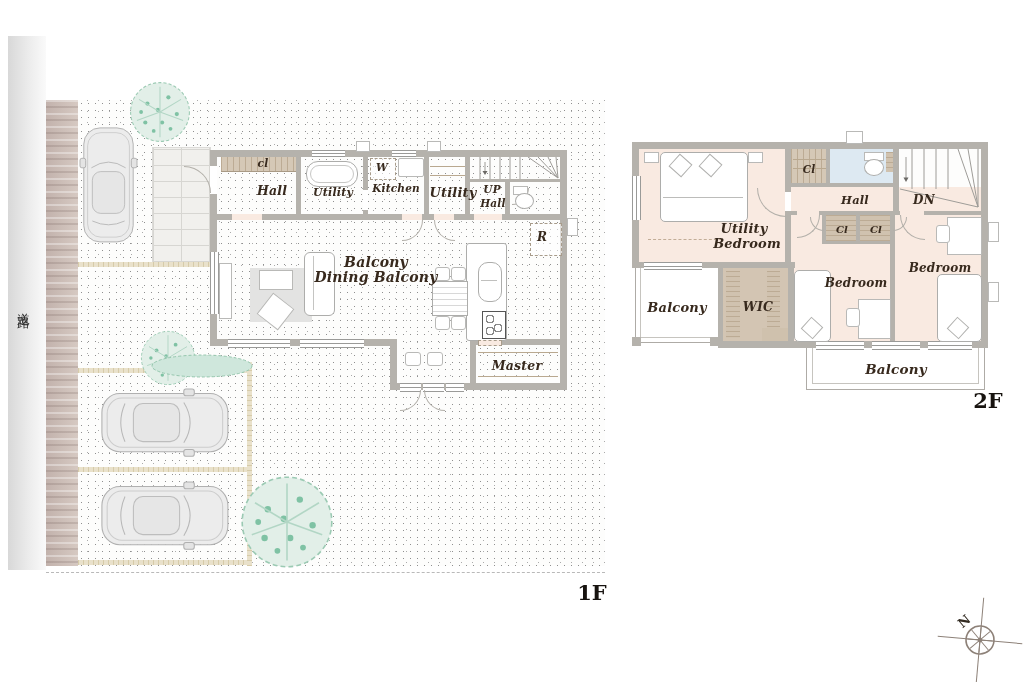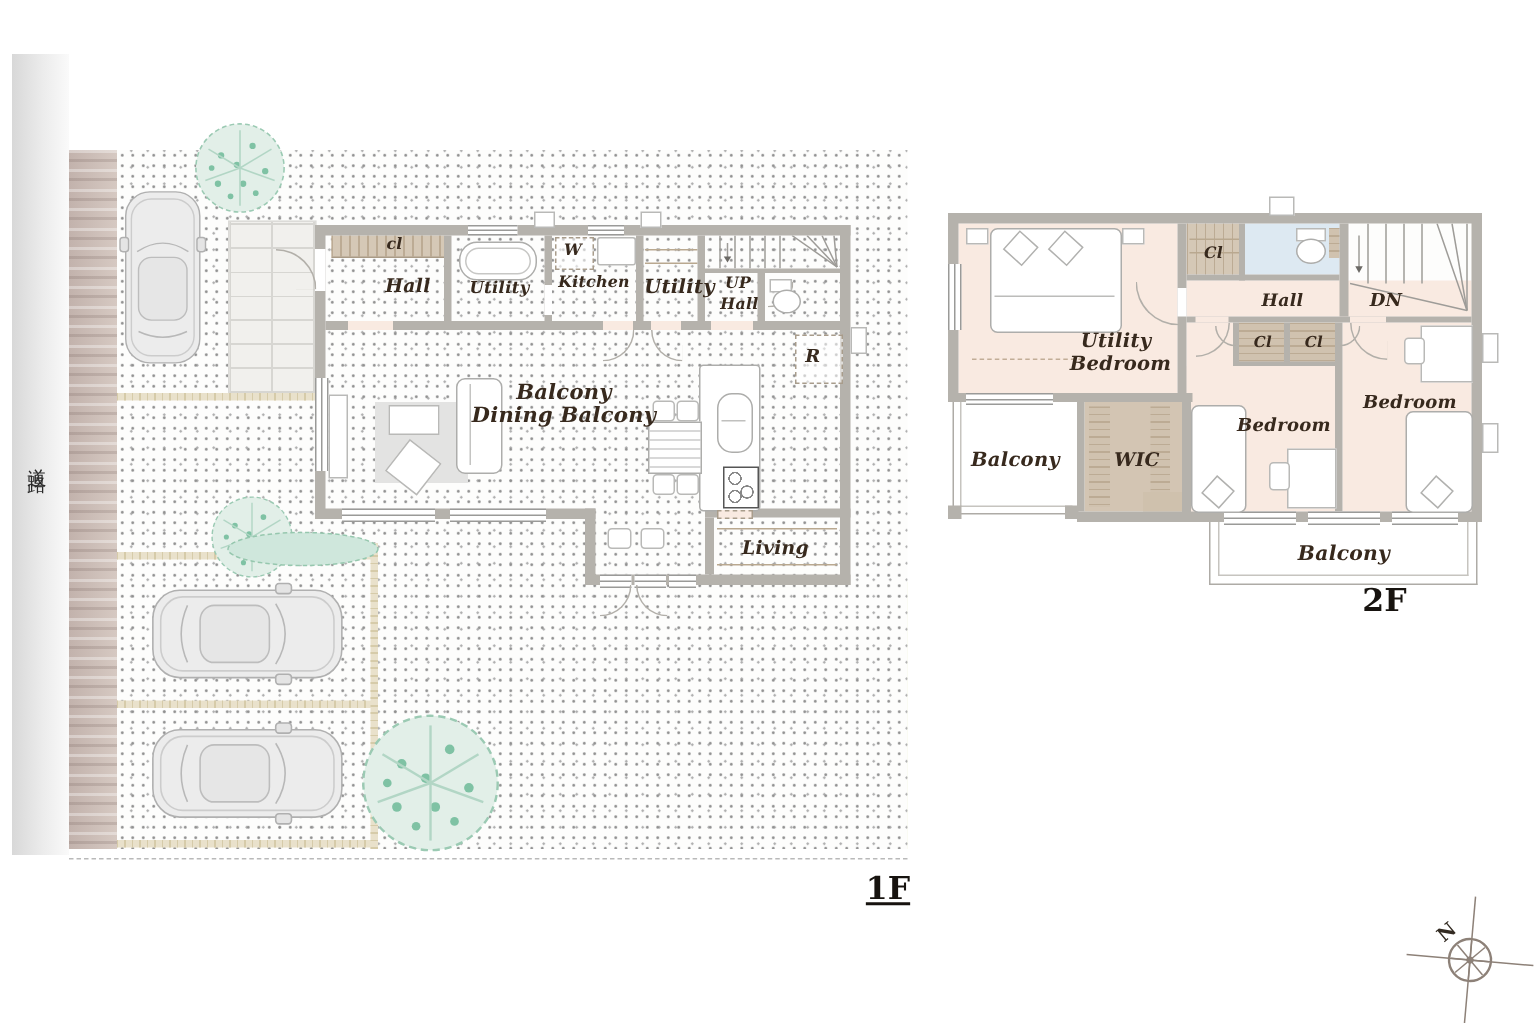--- a/index.html
+++ b/index.html
@@ -348,30 +348,30 @@
   <b class="lb" style="left:272px;top:190px;font-size:12.5px;">Hall</b>
   <b class="lb" style="left:333px;top:192px;font-size:11px;">Utility</b>
   <b class="lb" style="left:382px;top:167px;font-size:10.5px;">W</b>
   <b class="lb" style="left:396px;top:188px;font-size:10.5px;">Kitchen</b>
   <b class="lb" style="left:453px;top:192px;font-size:13px;">Utility</b>
   <b class="lb" style="left:492px;top:189px;font-size:10.5px;">UP</b>
   <b class="lb" style="left:493px;top:203px;font-size:10.5px;">Hall</b>
   <b class="lb" style="left:542px;top:237px;font-size:12px;">R</b>
   <b class="lb" style="left:376px;top:262px;font-size:14px;">Balcony</b>
   <b class="lb" style="left:376px;top:277px;font-size:14px;">Dining Balcony</b>
-  <b class="lb" style="left:517px;top:365px;font-size:12.5px;">Living</b>
-  <b class="fl" style="left:592px;top:592px;text-decoration:underline;">1F</b>
+  <b class="lb" style="left:517px;top:365px;font-size:12.5px;">Master</b>
+  <b class="fl" style="left:592px;top:592px;">1F</b>
 
   <b class="lb" style="left:744px;top:228px;font-size:13px;">Utility</b>
   <b class="lb" style="left:747px;top:243px;font-size:13px;">Bedroom</b>
   <b class="lb" style="left:809px;top:169px;font-size:10.5px;">Cl</b>
   <b class="lb" style="left:855px;top:200px;font-size:11.5px;">Hall</b>
   <b class="lb" style="left:924px;top:200px;font-size:12px;">DN</b>
   <b class="lb" style="left:842px;top:229px;font-size:10px;">Cl</b>
   <b class="lb" style="left:876px;top:229px;font-size:10px;">Cl</b>
   <b class="lb" style="left:856px;top:283px;font-size:12px;">Bedroom</b>
   <b class="lb" style="left:940px;top:268px;font-size:12px;">Bedroom</b>
   <b class="lb" style="left:758px;top:306px;font-size:12.5px;">WIC</b>
   <b class="lb" style="left:677px;top:307px;font-size:13px;">Balcony</b>
   <b class="lb" style="left:896px;top:369px;font-size:13.5px;">Balcony</b>
-  <b class="fl" style="left:923px;top:400px;">2F</b>
+  <b class="fl" style="left:988px;top:400px;">2F</b>
 
 </div>
 
 </body></html>

